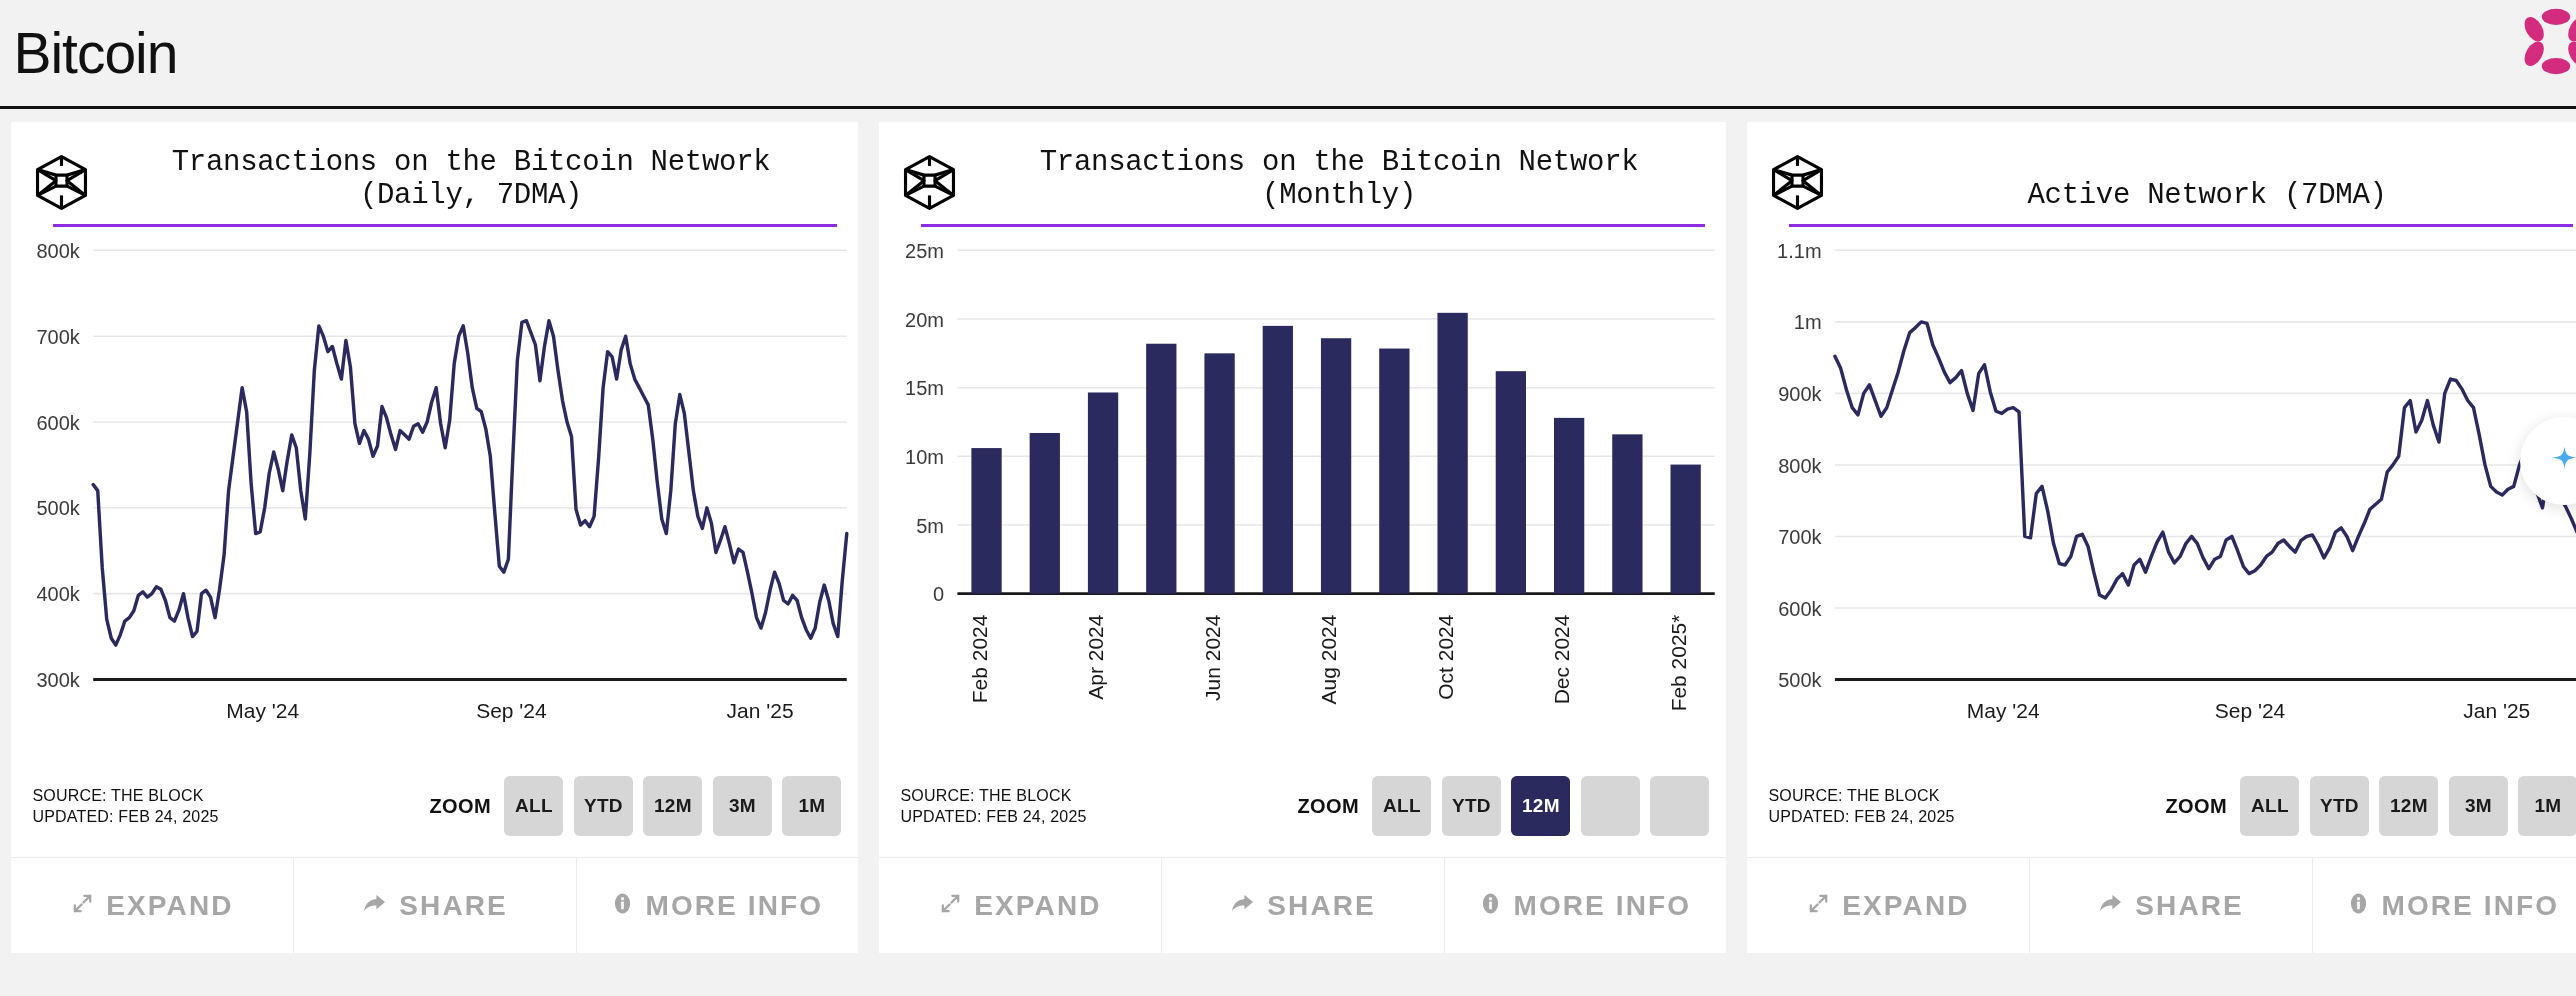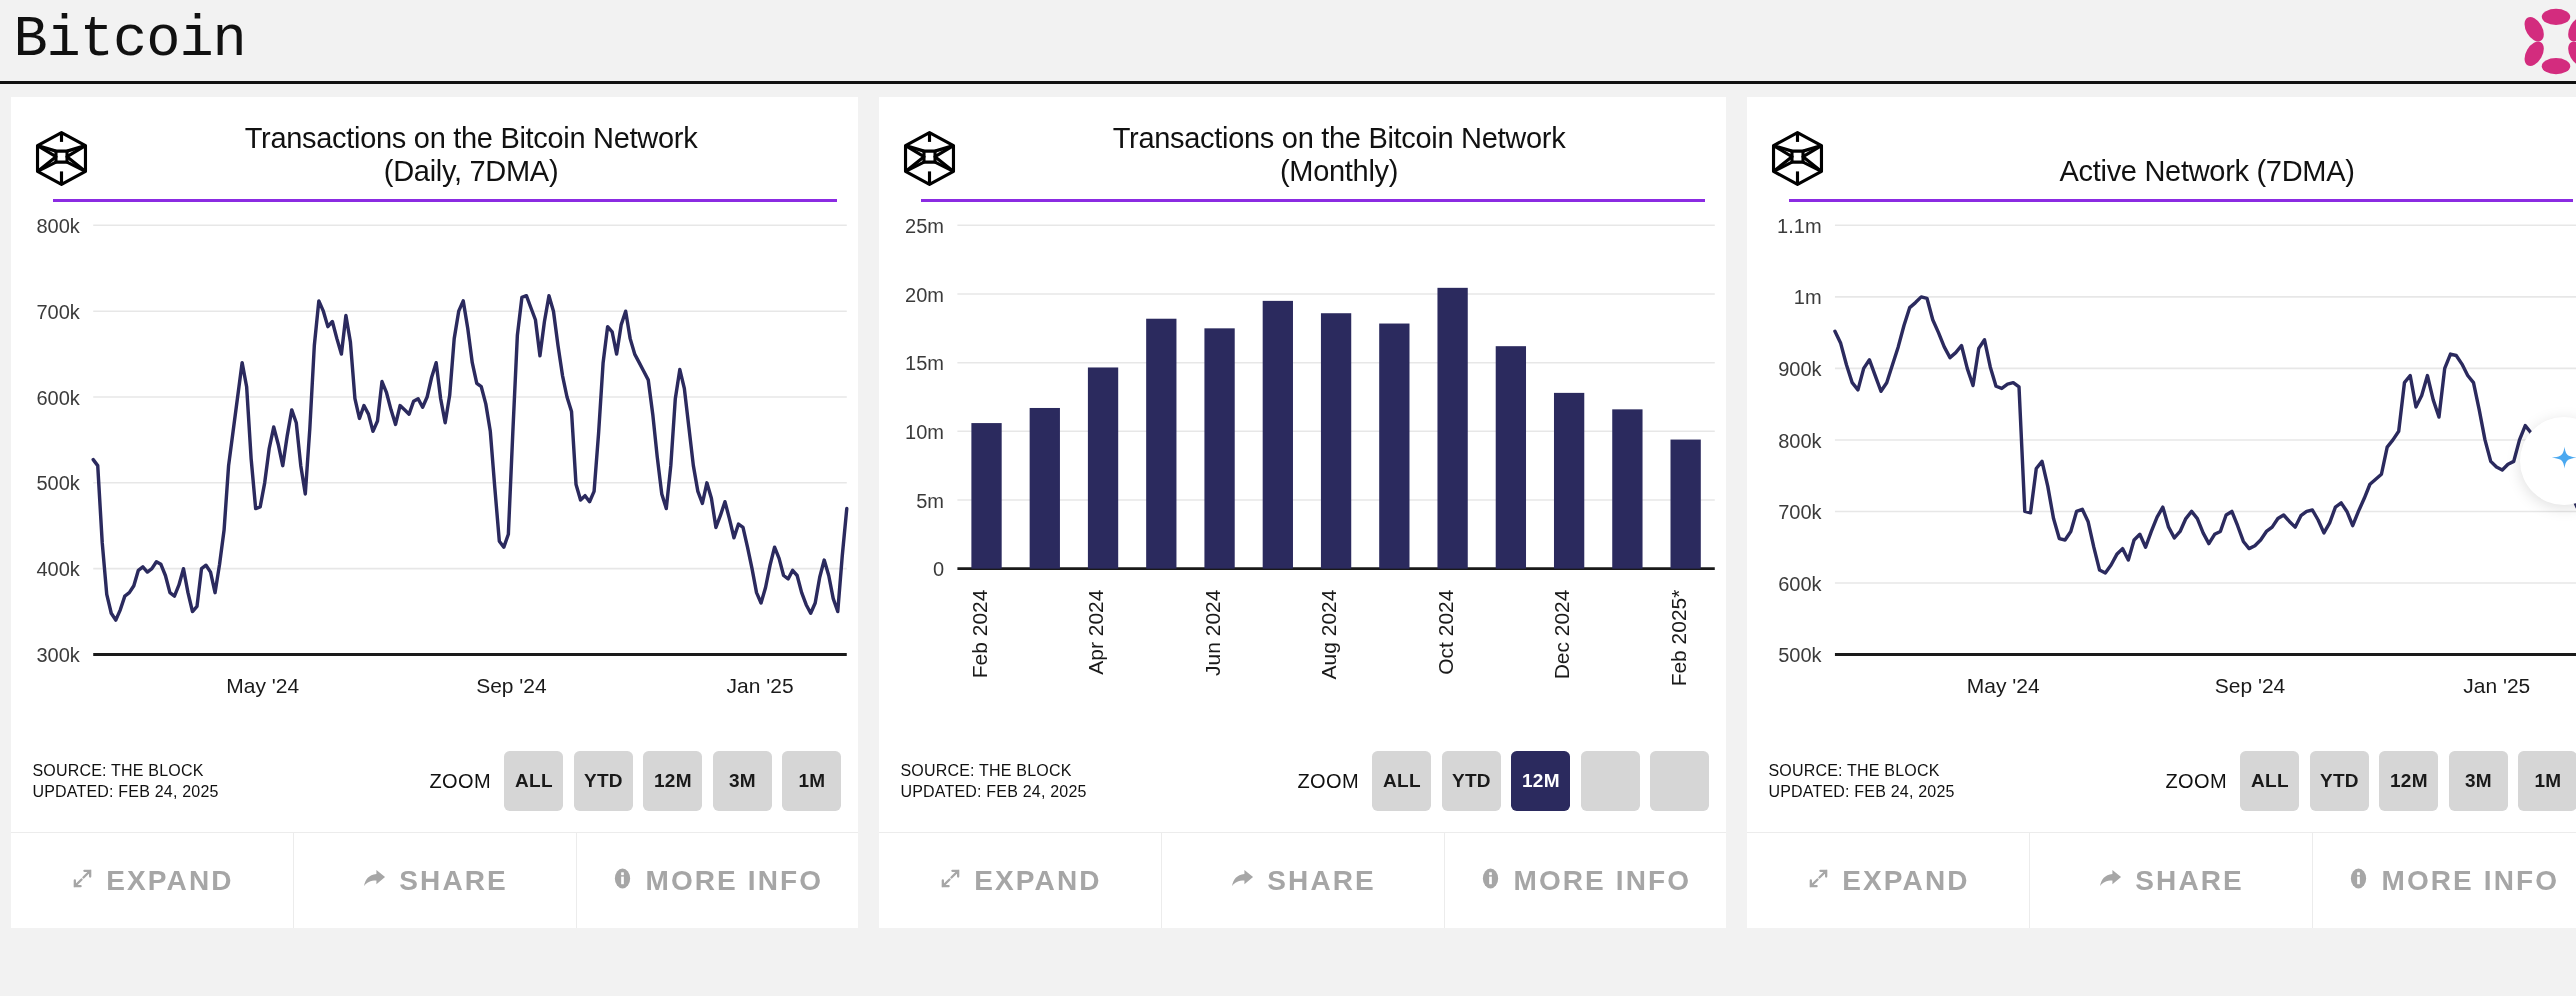--- a/index.html
+++ b/index.html
@@ -7,27 +7,26 @@
     width: 2576px; height: 996px;
     background: #f2f2f2;
     font-family: "Liberation Sans", sans-serif;
     overflow: hidden;
   }
   #root { position: relative; width: 2576px; height: 996px; }
 
   
   .page-header {
     position: relative;
-    height: 84px;
+    height: 109px;
     background: #f2f2f2;
     border-bottom: 3.8px solid #111111;
     display: flex;
     align-items: center;
     padding-left: 13.4px;
-    font-family: Liberation Mono, monospace;
   }
   .page-title {
     font-size: 57px;
     font-weight: 400;
     color: #111;
     letter-spacing: -1px;
     line-height: 1;
   }
   .brand-logo {
     position: absolute;
@@ -49,23 +48,24 @@
     background: #ffffff;
     width: 847px;
     flex: 0 0 847px;
     display: flex;
     flex-direction: column;
     position: relative;
   }
 
   .card-head {
     display: flex;
-    align-items: flex-end;
+    align-items: center;
     padding: 25px 21px 0 21px;
     gap: 19px;
+    font-family: Liberation Mono, monospace;
   }
   .card-icon { flex: 0 0 59px; width: 59px; height: 59px; margin-top: 3.8px;}
   .card-title {
     flex: 1;
     text-align: center;
     font-size: 29px;
     line-height: 1.13;
     font-weight: 400;
     color: #111;
     letter-spacing: -0.3px;
@@ -102,21 +102,21 @@
   }
   .source-block {
     font-size: 16px;
     font-weight: normal;
     color: #111;
     line-height: 1.32;
     letter-spacing: 0.2px;
   }
   .zoom-wrap { display: flex; align-items: center; gap: 10.5px; }
   .zoom-label {
-    font-size: 20px; font-weight: normal; color: #111;
+    font-size: 20px; font-weight: bold; color: #111;
     letter-spacing: 0.4px; margin-right: 2.9px;
   }
   .zoom-btn {
     background: #d6d6d6;
     border: none;
     border-radius: 5.7px;
     min-width: 59px;
     height: 60px;
     font-size: 19px;
     font-weight: bold;

